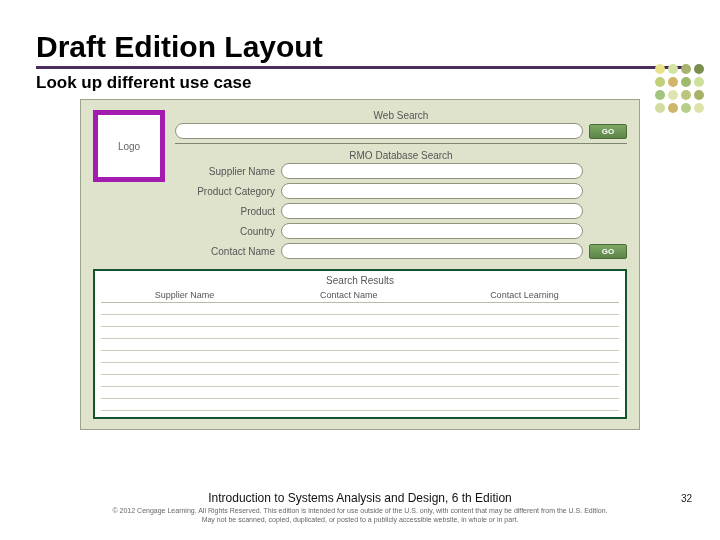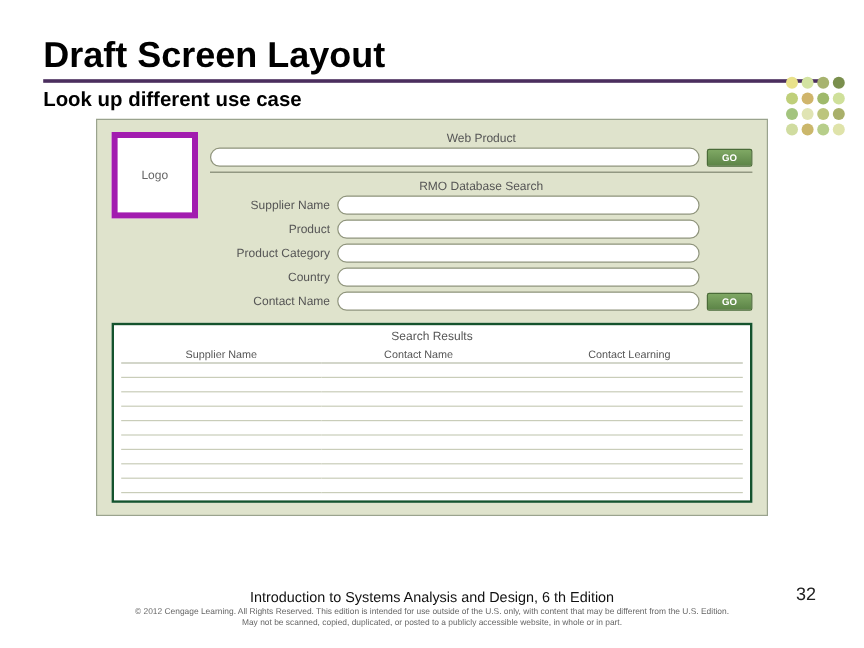--- a/index.html
+++ b/index.html
@@ -149,30 +149,30 @@
     margin-bottom: 2px;
   }
   .footer-copy {
     font-size: 7px;
     color: #666;
     line-height: 1.2;
     padding: 0 60px;
   }
   .page-num {
     position: absolute;
-    right: 40px;
+    right: 28px;
     bottom: 36px;
-    font-size: 15px;
+    font-size: 10px;
     color: #222;
   }
 </style>
 </head>
 <body>
 
-<div class="title">Draft Screen Layout</div>
+<div class="title">Draft Edition Layout</div>
 <div class="title-underline"></div>
 <div class="subtitle">Look up different use case</div>
 
 <div class="dots">
   <span class="d1"></span>
     <span class="d2"></span>
     <span class="d3"></span>
     <span class="d4"></span>
   <span class="d5"></span>
     <span class="d6"></span>
@@ -185,39 +185,39 @@
   <span class="d13"></span>
     <span class="d14"></span>
     <span class="d15"></span>
     <span class="d16"></span>
 </div>
 
 <div class="mock">
   <div class="top-row">
     <div class="logo-box">Logo</div>
     <div class="search-area">
-      <div class="section-label">Web Product</div>
+      <div class="section-label">Web Search</div>
       <div class="field-row">
         <div class="text-input"></div>
         <div class="go-btn">GO</div>
       </div>
       <hr class="divider">
       <div class="section-label">RMO Database Search</div>
       <div class="field-row">
         <div class="field-label">Supplier Name</div>
         <div class="text-input"></div>
         <div class="go-placeholder"></div>
       </div>
       <div class="field-row">
+        <div class="field-label">Product Category</div>
+        <div class="text-input"></div>
+        <div class="go-placeholder"></div>
+      </div>
+      <div class="field-row">
         <div class="field-label">Product</div>
-        <div class="text-input"></div>
-        <div class="go-placeholder"></div>
-      </div>
-      <div class="field-row">
-        <div class="field-label">Product Category</div>
         <div class="text-input"></div>
         <div class="go-placeholder"></div>
       </div>
       <div class="field-row">
         <div class="field-label">Country</div>
         <div class="text-input"></div>
         <div class="go-placeholder"></div>
       </div>
       <div class="field-row">
         <div class="field-label">Contact Name</div>

